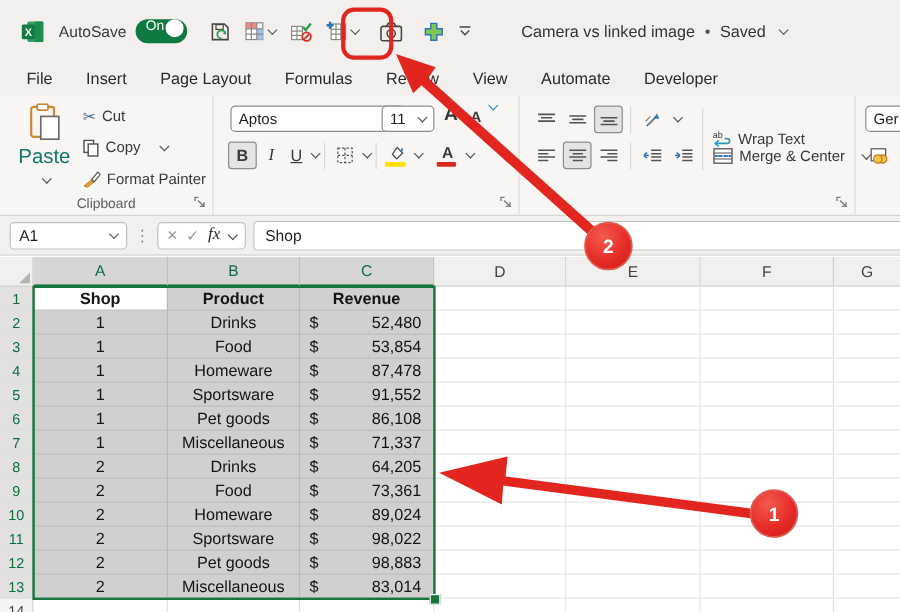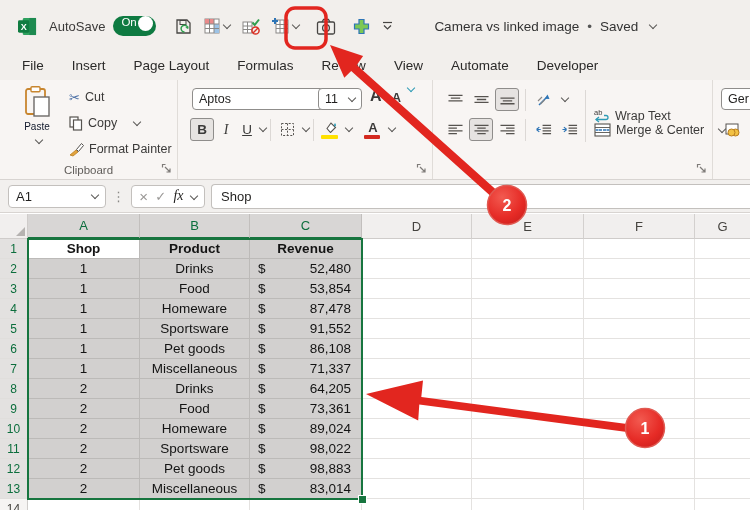--- a/index.html
+++ b/index.html
@@ -174,21 +174,21 @@
 
   <div class="ribbon">
 
     <div class="grp" style="left:0;width:178px;">
       <div style="position:absolute;left:14px;top:6px;width:46px;text-align:center;">
         <svg class="icon" width="27" height="32" viewBox="0 0 27 32">
           <rect x="2" y="3" width="19" height="25" rx="2" fill="none" stroke="#c8862f" stroke-width="1.8"></rect>
           <rect x="7" y="0.8" width="9" height="5" rx="1" fill="#fff" stroke="#c8862f" stroke-width="1.4"></rect>
           <rect x="10" y="11" width="15" height="19" fill="#fff" stroke="#6d6a67" stroke-width="1.4"></rect>
         </svg>
-        <div style="font-size:10px;color:#0f172a;">Paste</div>
+        <div style="font-size:17px;color:#0f766e;">Paste</div>
         <span class="chev" style="margin-top:2px;"></span>
       </div>
       <div style="position:absolute;left:66px;top:5px;">
         <div class="rbtn">
           <span class="icon" style="color:#4a6fa5;font-size:13px;">✂</span>
           <span>Cut</span>
         </div>
         <div class="rbtn" style="margin-top:2px;">
           <svg class="icon" width="14" height="15" viewBox="0 0 14 15">
             <rect x="1" y="1" width="8" height="10" fill="#fff" stroke="#56534f" stroke-width="1.2"></rect>

